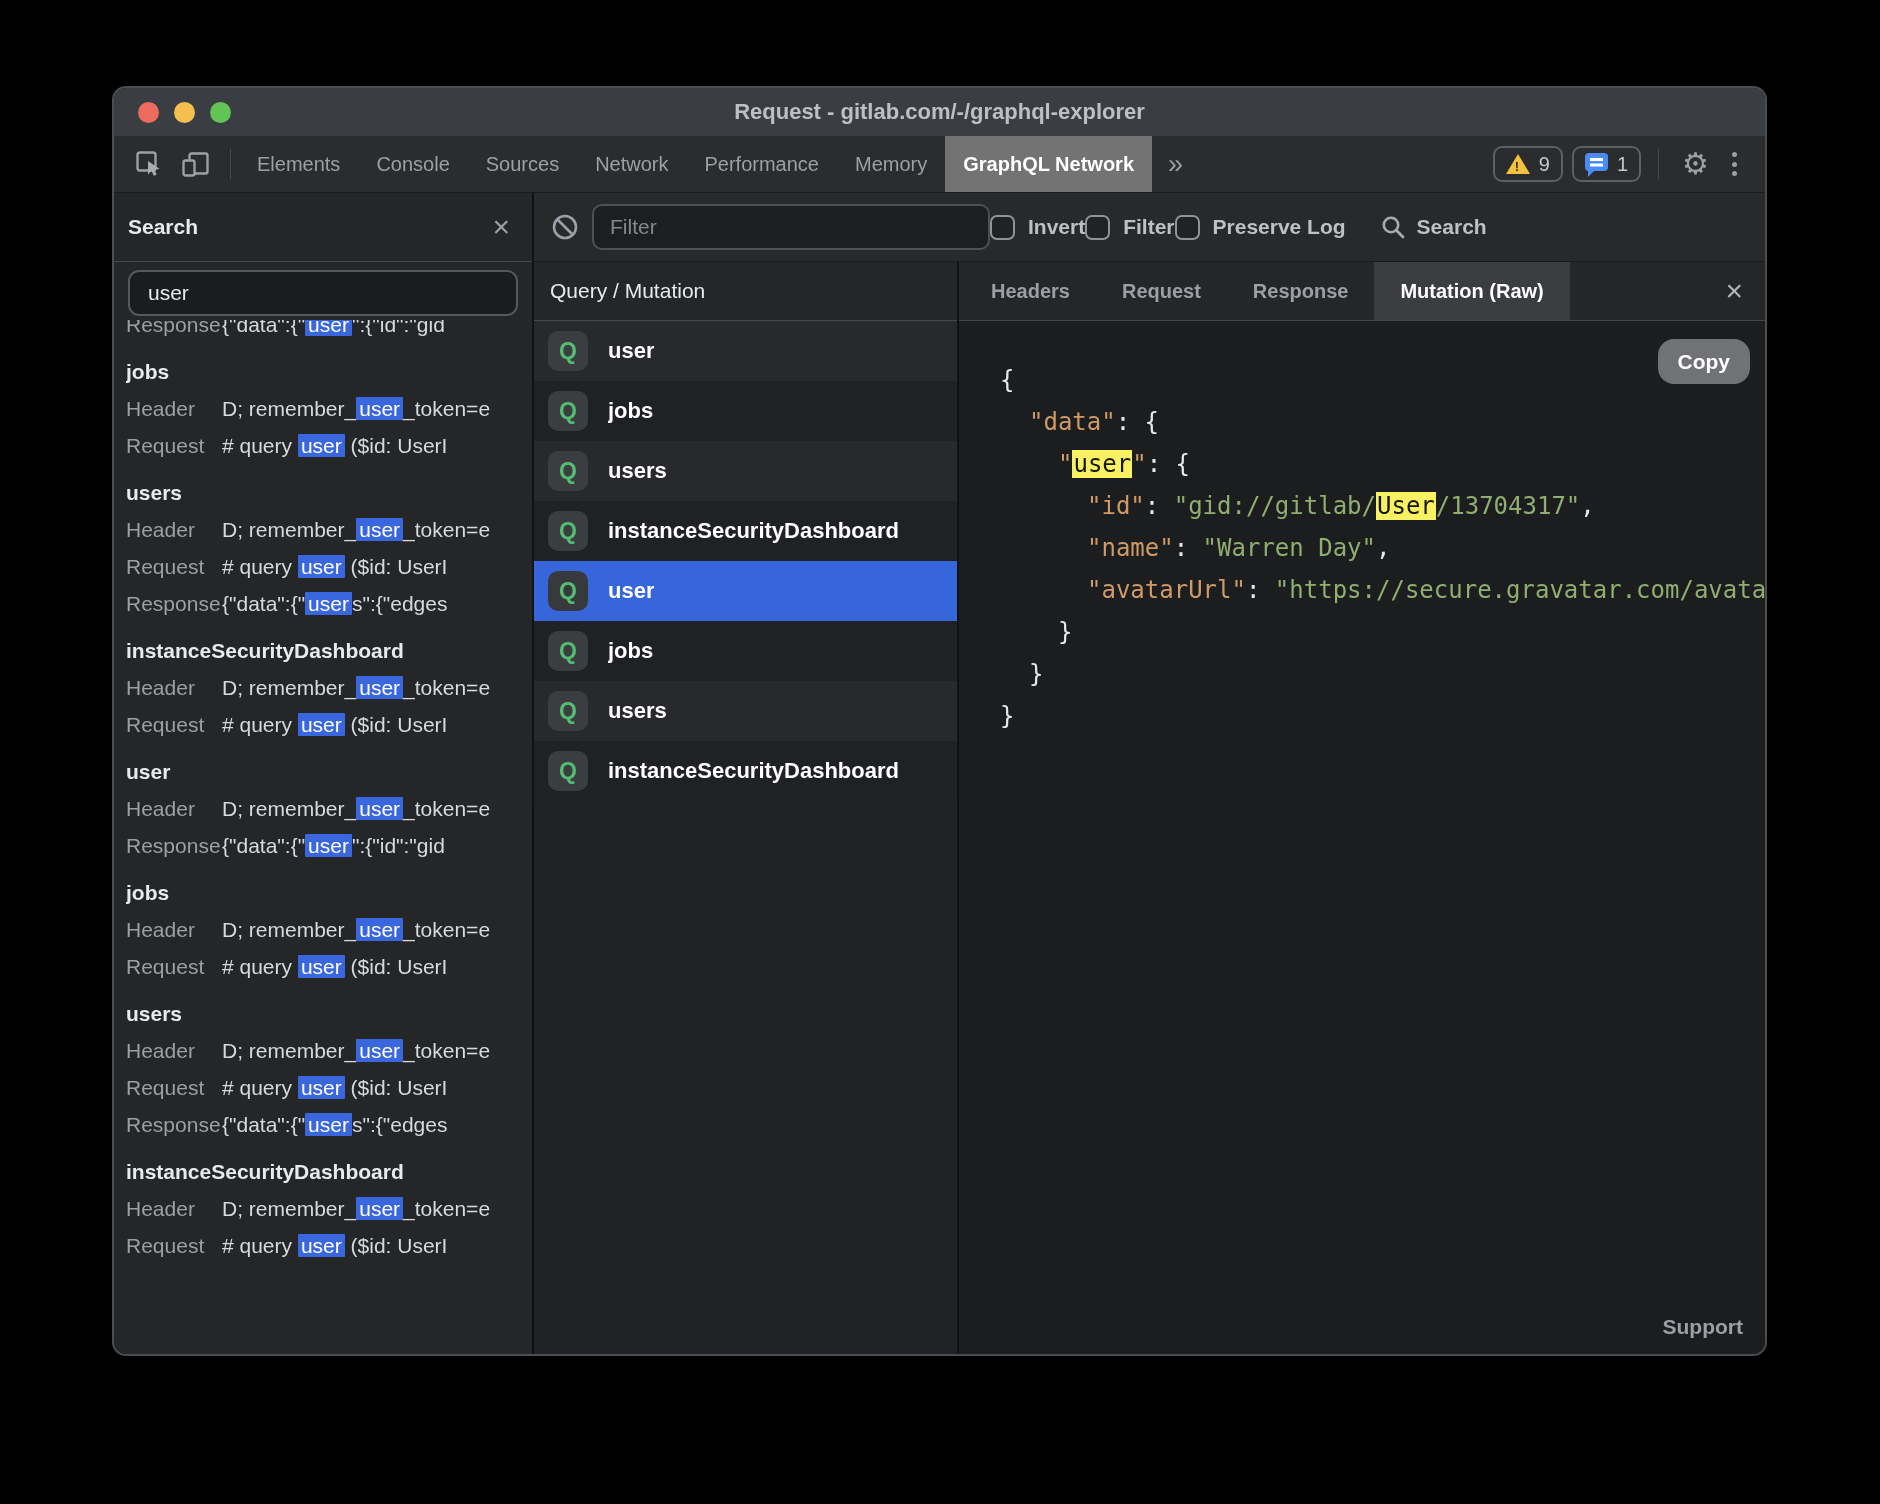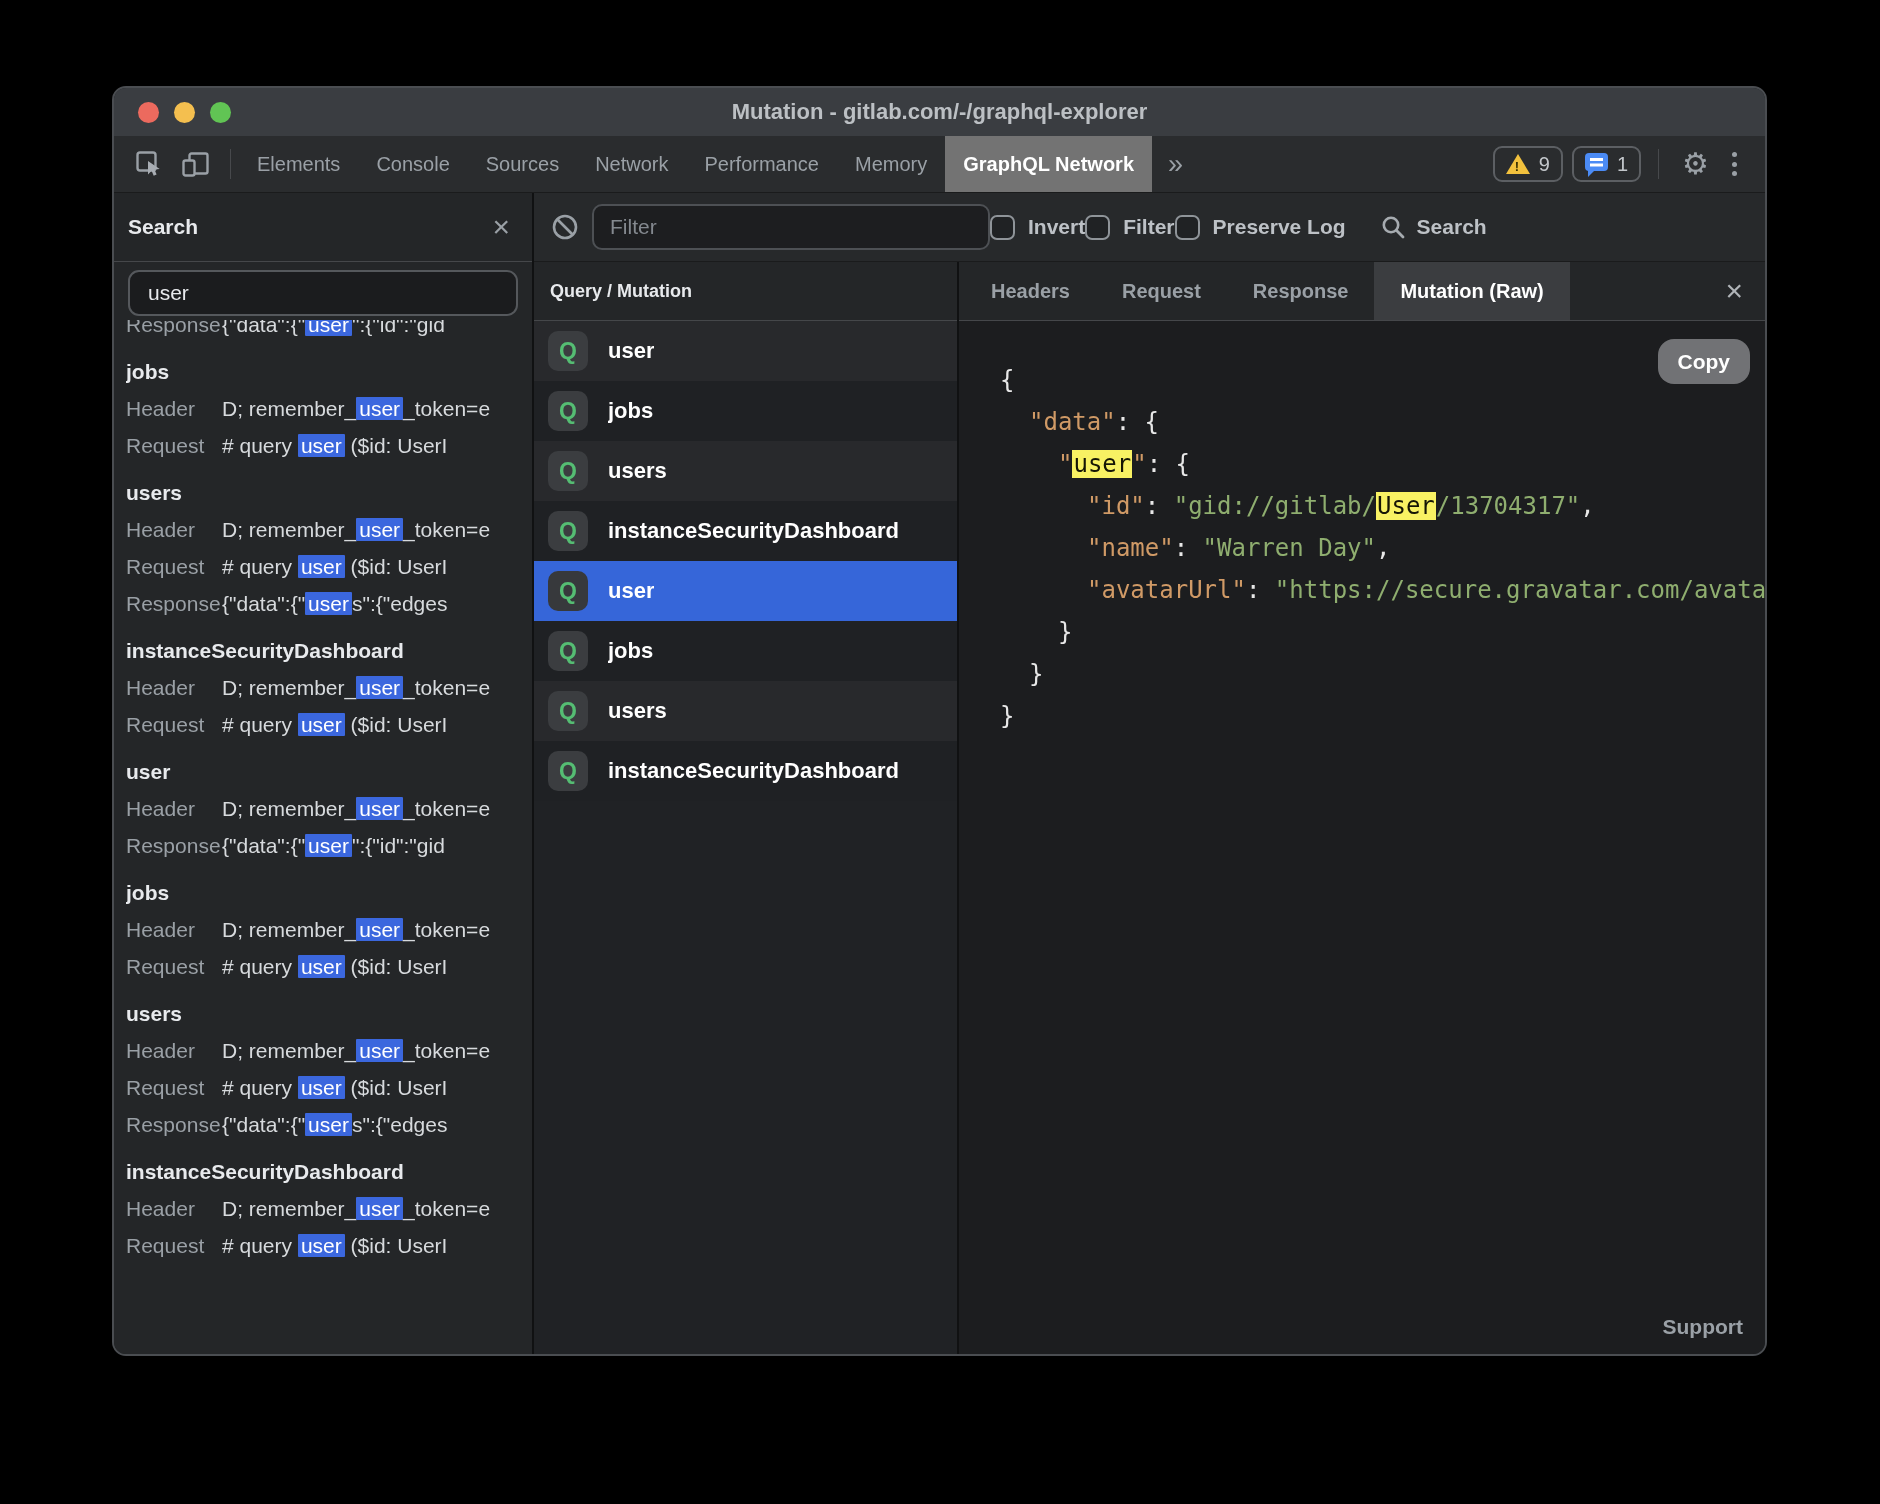--- a/index.html
+++ b/index.html
@@ -60,21 +60,21 @@
   .filter-row { height:69px; flex:0 0 auto; background:#27292b; border-bottom:1px solid #1a1b1c; display:flex; align-items:center; padding:0 20px 0 16px; }
   .filter-input { width:398px; height:46px; margin-left:12px; background:#1d1e20; border:2px solid #4d5054; border-radius:10px; color:#e8eaed; font-size:21px; padding:0 16px; outline:none; font-family:"Liberation Sans", sans-serif; }
   .filter-input::placeholder { color:#84898f; }
   .cb-group { display:flex; align-items:center; gap:13px; }
   .cb { width:25px; height:25px; border:2.5px solid #8f9499; border-radius:7px; background:#202224; flex:0 0 auto; }
   .cb-label { color:#bdc1c6; font-size:21px; font-weight:bold; white-space:nowrap; }
   .search-group { display:flex; align-items:center; gap:10px; margin-left:34px; }
   
   .panels { flex:1; display:flex; min-height:0; }
   .mid-panel { width:425px; flex:0 0 auto; background:#202225; border-right:2px solid #101112; display:flex; flex-direction:column; min-height:0; }
-  .mp-header { height:59px; flex:0 0 auto; background:#242628; border-bottom:1px solid #45474a; display:flex; align-items:center; padding:0 16px; font-weight:bold; font-size:18px; color:#e8eaed; }
+  .mp-header { height:59px; flex:0 0 auto; background:#242628; border-bottom:1px solid #45474a; display:flex; align-items:center; padding:0 16px; font-weight:normal; font-size:21px; color:#e8eaed; }
   .mp-rows { flex:1; min-height:0; overflow:hidden; }
   .mp-row { height:60px; display:flex; align-items:center; padding:0 14px; }
   .mp-row.odd { background:#28292c; }
   .mp-row.even { background:#1f2124; }
   .mp-row.selected { background:#3666d9; }
   .qbadge { width:40px; height:40px; flex:0 0 auto; border-radius:10px; background:#3b3d40; color:#55bd73; font-weight:bold; font-size:23px; display:flex; align-items:center; justify-content:center; }
   .mp-row.selected .qbadge { background:#37393c; }
   .mp-label { margin-left:20px; font-weight:bold; font-size:22px; color:#fff; white-space:nowrap; overflow:hidden; }
   
   .right-panel { flex:1; min-width:0; background:#1c1d1f; display:flex; flex-direction:column; }
@@ -95,21 +95,21 @@
 <body>
 
 <div class="window">
 
   <div class="titlebar">
     <div class="lights">
       <div class="light red"></div>
       <div class="light yellow"></div>
       <div class="light green"></div>
     </div>
-    <div class="title">Mutation - gitlab.com/-/graphql-explorer</div>
+    <div class="title">Request - gitlab.com/-/graphql-explorer</div>
   </div>
 
   <div class="tabbar">
     <div class="tb-icons">
       <div class="icon-btn">
         <svg width="30" height="30" viewBox="0 0 30 30">
           <rect x="3.5" y="3.5" width="18" height="18" rx="2.5" fill="none" stroke="#9aa0a6" stroke-width="2.4"></rect>
           <path d="M14 12 v13.5 l3.6-3.8 2.1 5 2.9-1.2 -2.1-5 5.2-0.5 Z" fill="#a8adb3"></path>
         </svg>
       </div>

